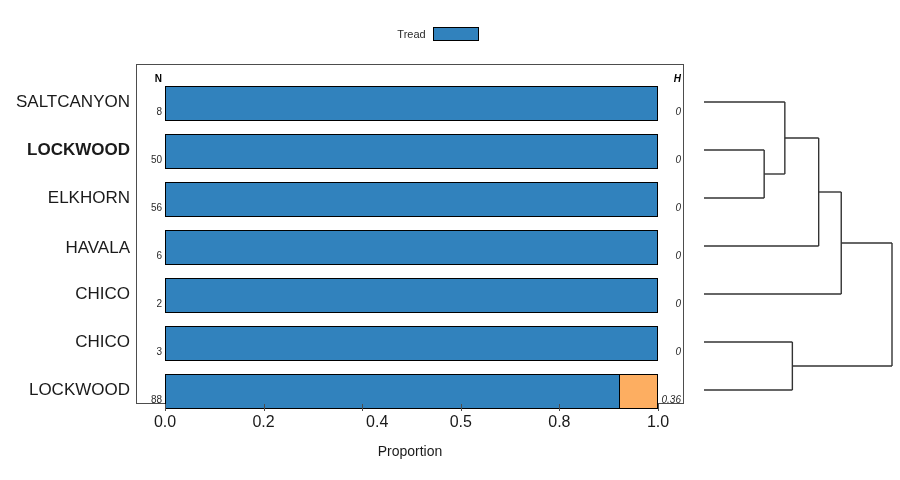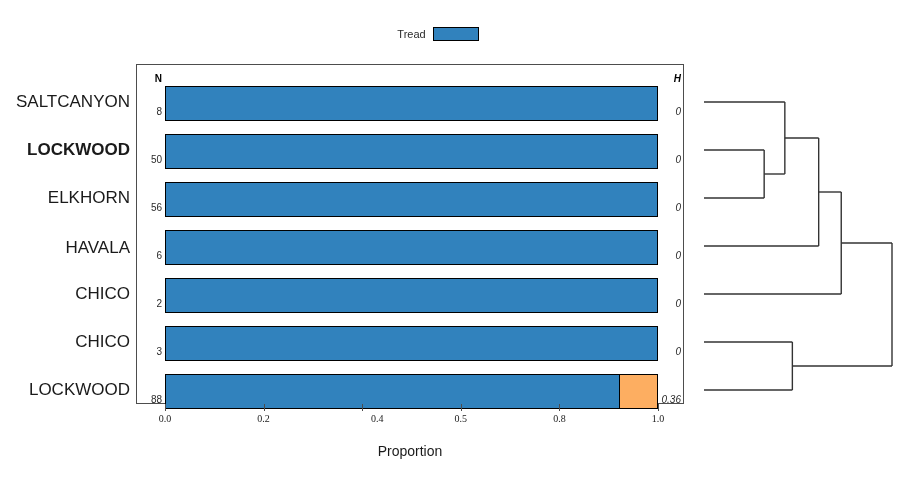--- a/index.html
+++ b/index.html
@@ -159,25 +159,24 @@
   .xtick-mark {
     position: absolute;
     top: 0;
     width: 1px;
     height: 7px;
     background: #4d4d4d;
   }
   .xtick-label {
     position: absolute;
     top: 9px;
-    font-size: 10px;
+    font-size: 16px;
     color: #1a1a1a;
     transform: translateX(-50%);
     white-space: nowrap;
-    font-family: Liberation Serif, serif;
   }
   #x-axis-title {
     position: absolute;
     left: 136px; top: 443px;
     width: 548px;
     text-align: center;
     font-size: 14px;
     color: #1a1a1a;
   }
 

